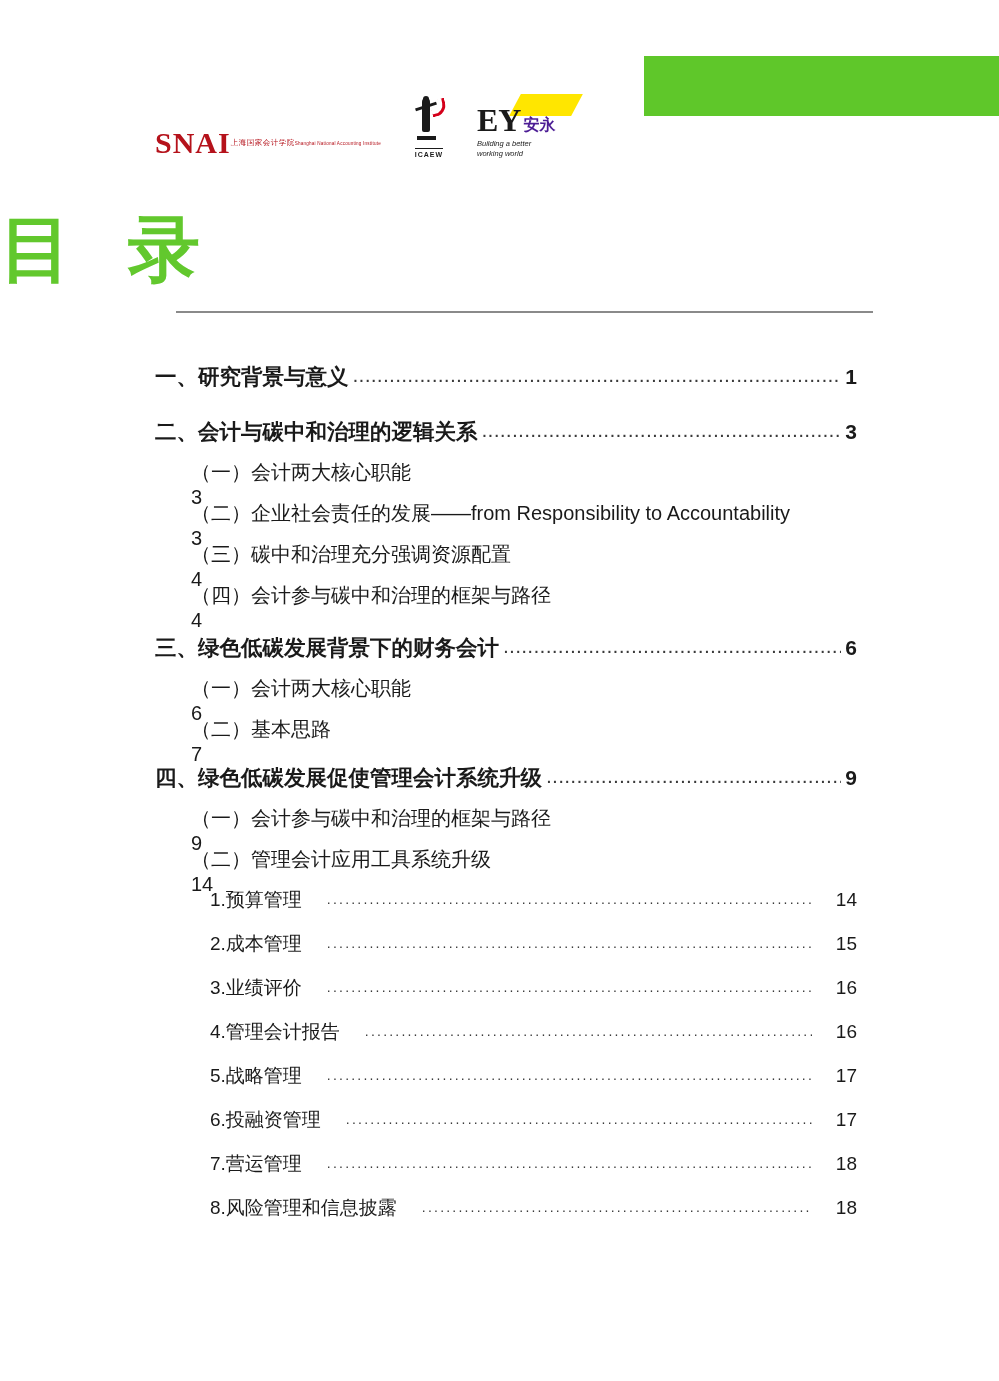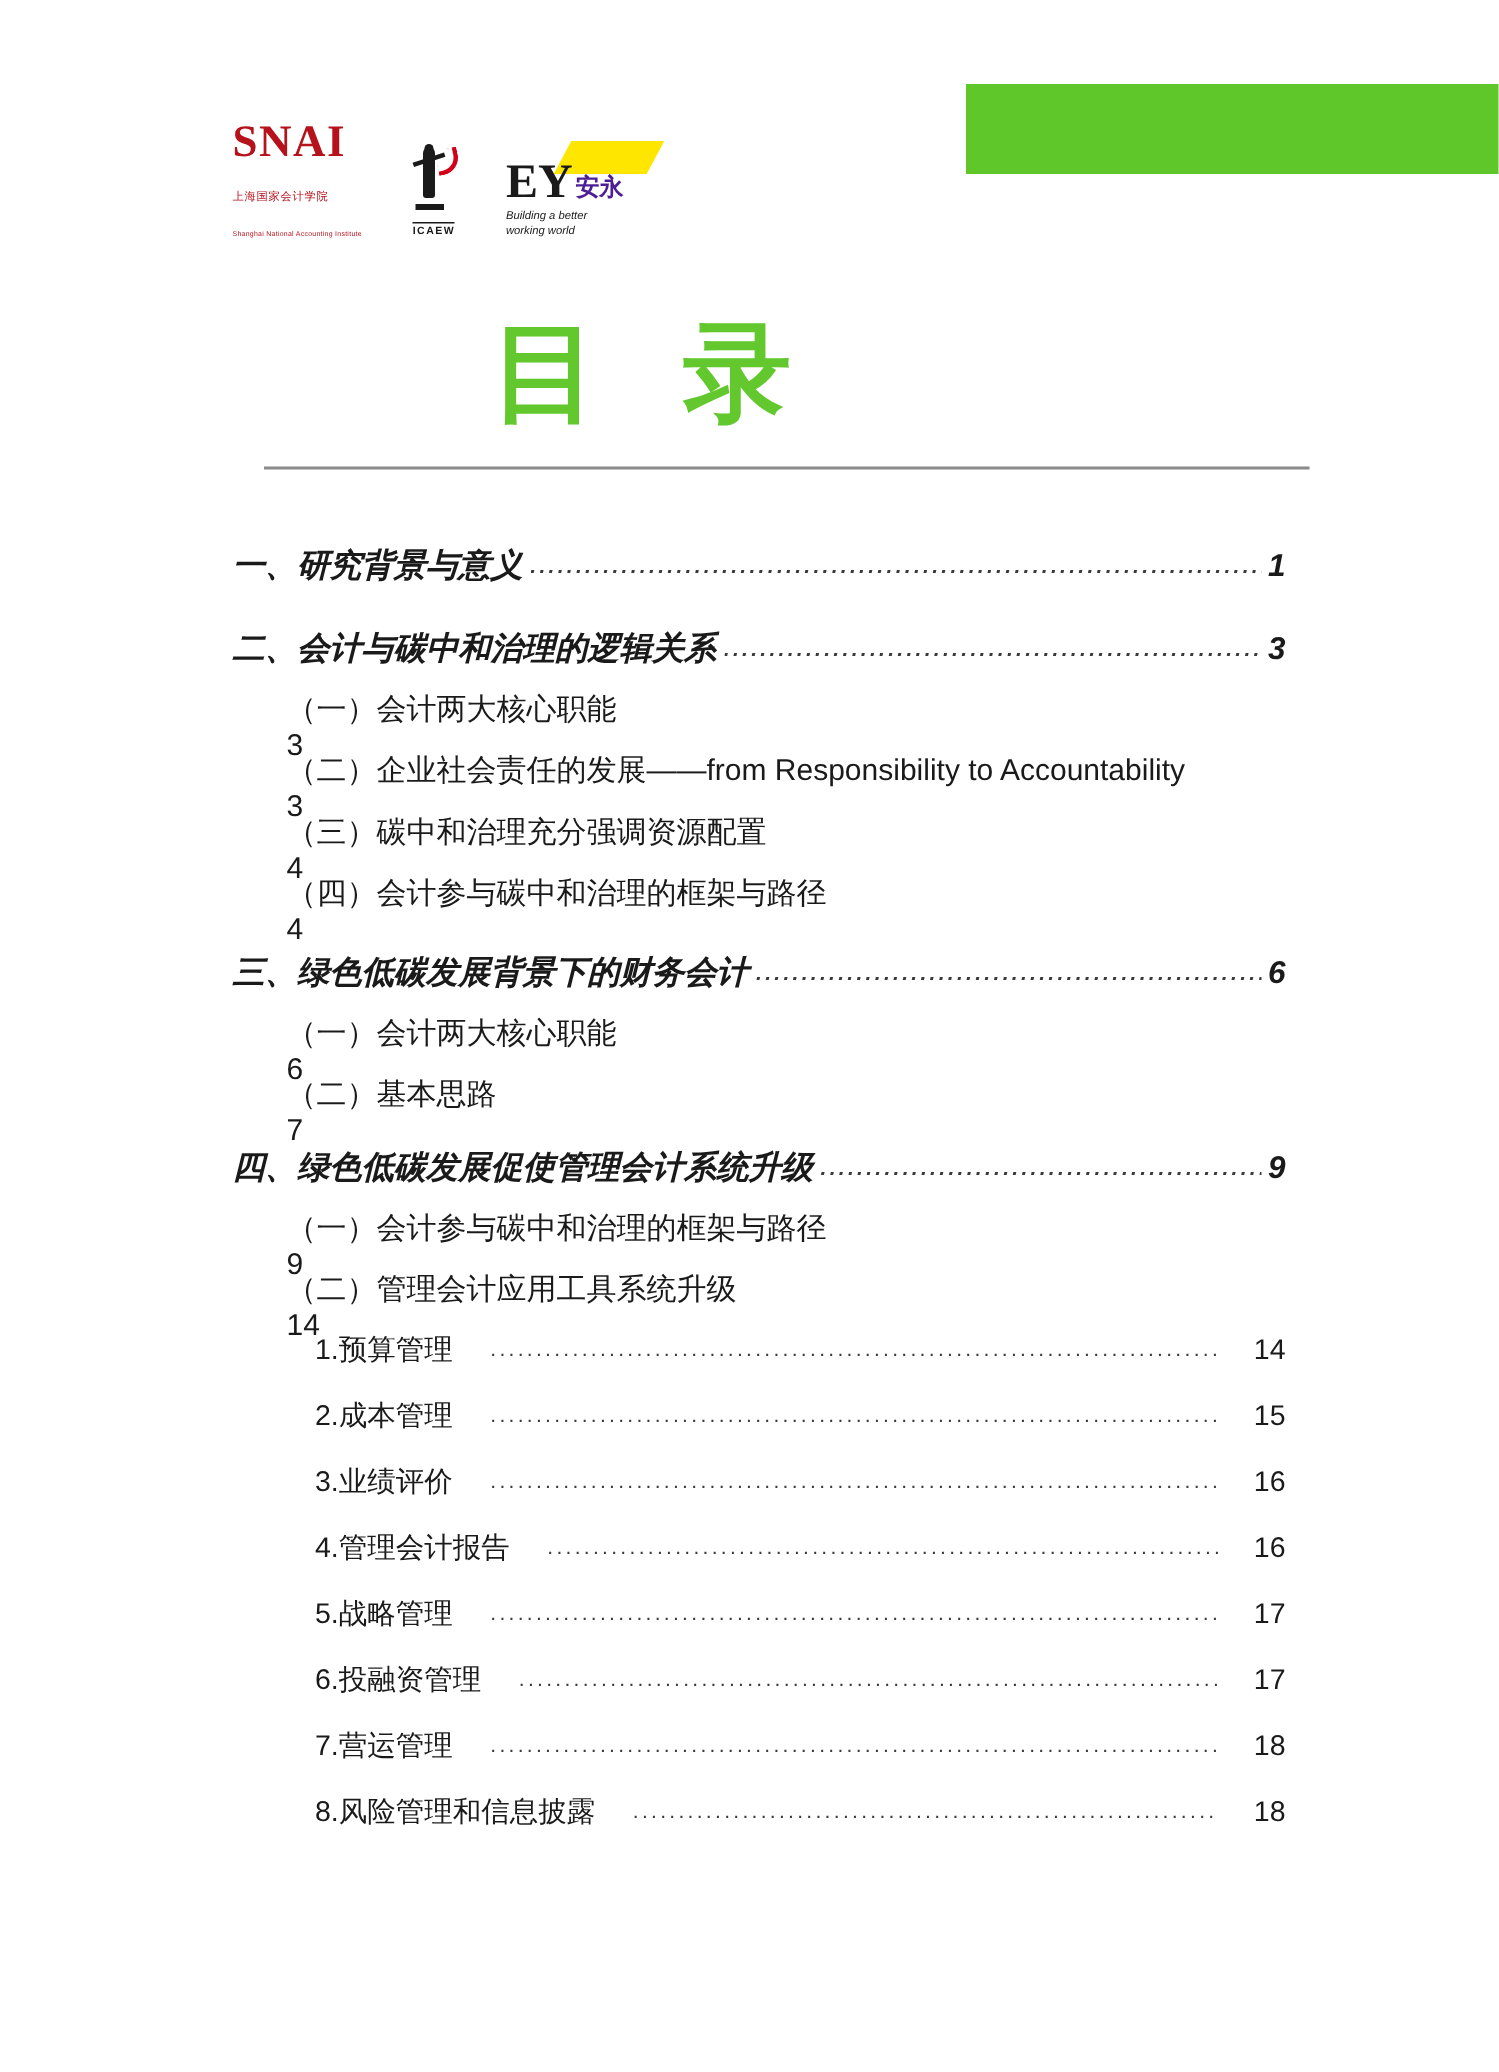--- a/index.html
+++ b/index.html
@@ -27,24 +27,23 @@
     position: absolute;
     top: 78px;
     left: 155px;
     display: flex;
     align-items: flex-end;
     gap: 30px;
     height: 80px;
   }
   .logo-snai {
     display: flex;
-    flex-direction: column;
-    align-items: flex-start;
+    flex-direction: row;
+    align-items: center;
     justify-content: flex-end;
-    gap: 16px;
   }
   .logo-snai .word {
     font-family: "Liberation Serif", serif;
     font-weight: bold;
     font-size: 30px;
     letter-spacing: 1px;
     color: #b5121b;
     line-height: 1;
   }
   .logo-snai .cn {
@@ -186,21 +185,21 @@
     height: 60px;
     background: #5fc72a;
   }
 
   
   .toc-title {
     position: absolute;
     top: 213px;
     left: 0;
     width: 873px;
-    text-align: center;
+    text-align: left;
     font-family: "Liberation Sans", sans-serif;
     font-weight: bold;
     font-size: 72px;
     letter-spacing: 18px;
     color: #62c82d;
     line-height: 1;
   }
   .title-rule {
     position: absolute;
     top: 311px;
@@ -267,21 +266,21 @@
     margin-left: 210px;
     margin-right: 142px;
     font-size: 19px;
     gap: 20px;
   }
   .lvl3 .page-num { font-size: 19px; }
   .gap-md { height: 13px; }
   .gap-sm { height: 10px; }
   .gap-xs { height: 6px; }
 
-  .row-h1 { height: 40px; font-style: italic; }
+  .row-h1 { height: 40px; }
   .row-h2 { height: 40px; }
   .row-h3 { height: 44px; }
 </style>
 </head>
 <body>
 
 <div class="page">
 
   <div class="green-bar"></div>
 

